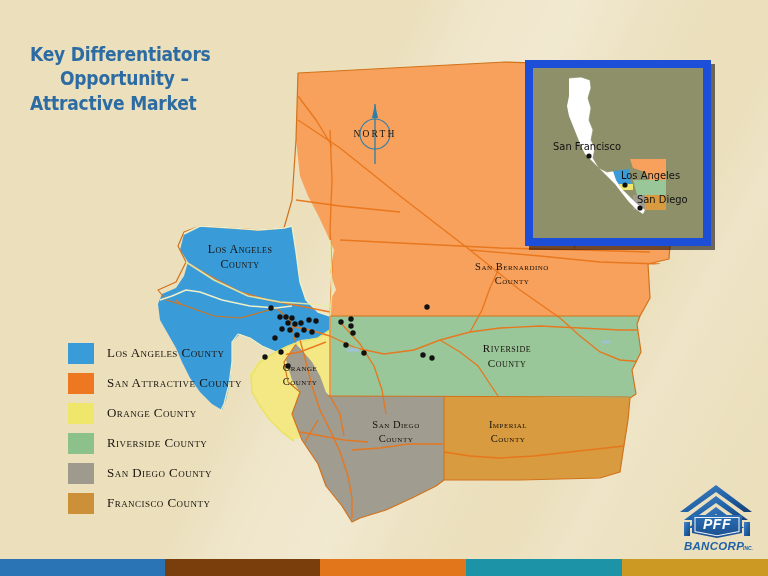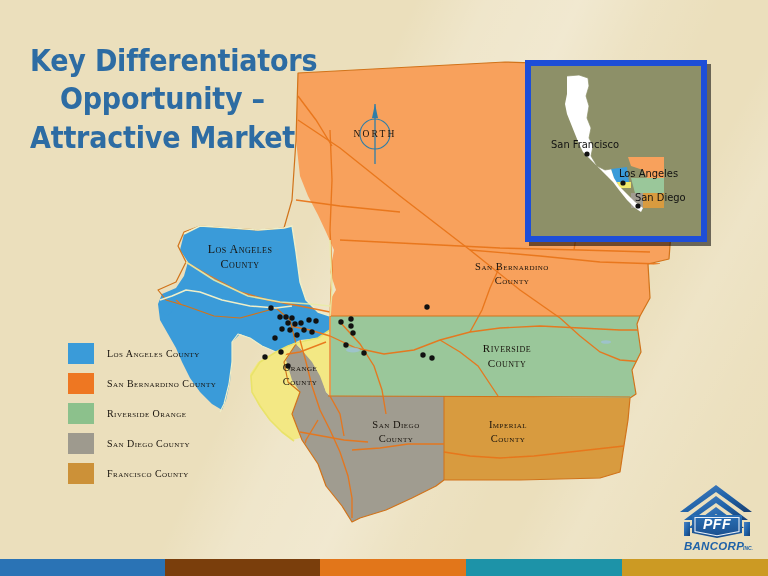--- a/index.html
+++ b/index.html
@@ -40,21 +40,21 @@
     pointer-events: none;
   }
 
   
   #title {
     position: absolute;
     left: 30px; top: 42px;
     width: 250px;
     color: #2D6CA3;
     font-family: "DejaVu Sans Condensed", "Liberation Sans Narrow", "Liberation Sans", sans-serif;
-    font-size: 30px;
+    font-size: 19px;
     font-weight: bold;
     line-height: 1.28;
     letter-spacing: -0.2px;
     text-align: left;
   }
   #title .tline { display: block; white-space: nowrap; }
   #title .tline.ind1 { padding-left: 0px; }
   #title .tline.ind2 { padding-left: 0px; }
   #title .tline.ind3 { padding-left: 30px; }
   #title .tline.ind4 { padding-left: 30px; }
@@ -69,21 +69,21 @@
     height: 26px;
     margin-bottom: 4px;
   }
   .legend-swatch {
     width: 26px; height: 21px;
     flex: 0 0 auto;
   }
   .legend-label {
     margin-left: 13px;
     font-family: "Liberation Serif", "DejaVu Serif", serif;
-    font-size: 10px;
+    font-size: 13px;
     color: #17120c;
     font-variant: small-caps;
     letter-spacing: 0.45px;
     white-space: nowrap;
   }
 
   
   #map-wrap {
     position: absolute;
     left: 0; top: 0;
@@ -104,21 +104,21 @@
     fill: #17120c;
     letter-spacing: 2.2px;
   }
 
   
   #inset {
     position: absolute;
     left: 525px; top: 60px;
     width: 170px; height: 170px;
     box-shadow: 4px 4px 0 rgba(0,0,0,0.55);
-    border: 6px solid #1d4ed8;
+    border: 8px solid #1d4ed8;
     background: #8D9068;
   }
   #inset-svg { position: absolute; left: 0; top: 0; }
   .inset-city {
     font-family: "DejaVu Sans Condensed", "Liberation Sans Narrow", "Liberation Sans", sans-serif;
     font-size: 11px;
     fill: #111;
   }
 
   
@@ -317,25 +317,29 @@
     <span class="tline ind2">Attractive Market</span>
   </div>
 
   <div id="legend">
     <div class="legend-row">
       <span class="legend-swatch" style="background:#3A9BD9"></span>
       <span class="legend-label">Los Angeles County</span>
     </div>
     <div class="legend-row">
       <span class="legend-swatch" style="background:#EE7722"></span>
-      <span class="legend-label">San Bernardino County</span>
+      <span class="legend-label">San Attractive County</span>
+    </div>
+    <div class="legend-row">
+      <span class="legend-swatch" style="background:#EFE76B"></span>
+      <span class="legend-label">Orange County</span>
     </div>
     <div class="legend-row">
       <span class="legend-swatch" style="background:#8CC18C"></span>
-      <span class="legend-label">Riverside Orange</span>
+      <span class="legend-label">Riverside County</span>
     </div>
     <div class="legend-row">
       <span class="legend-swatch" style="background:#9E9A8E"></span>
       <span class="legend-label">San Diego County</span>
     </div>
     <div class="legend-row">
       <span class="legend-swatch" style="background:#CC9138"></span>
       <span class="legend-label">Francisco County</span>
     </div>
   </div>

